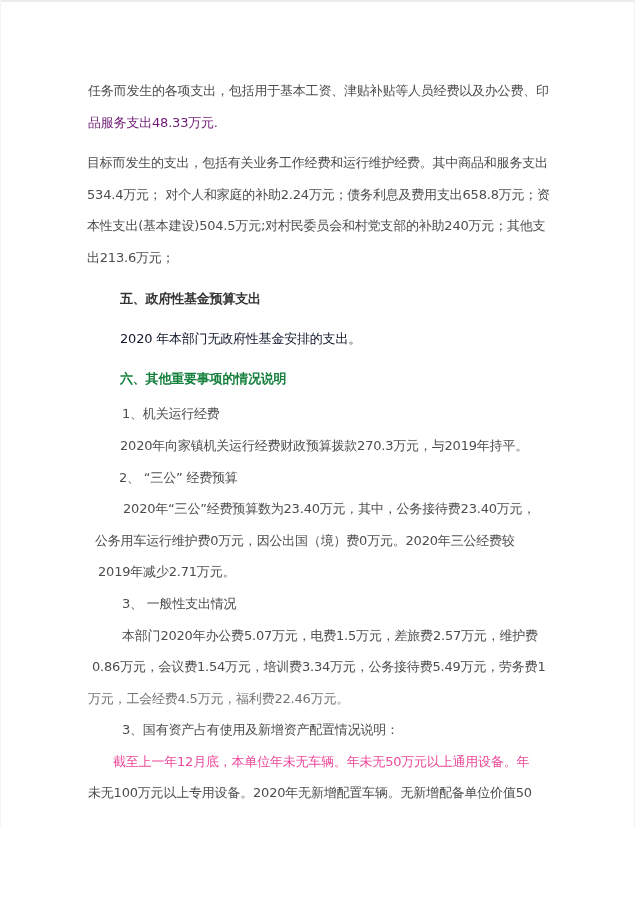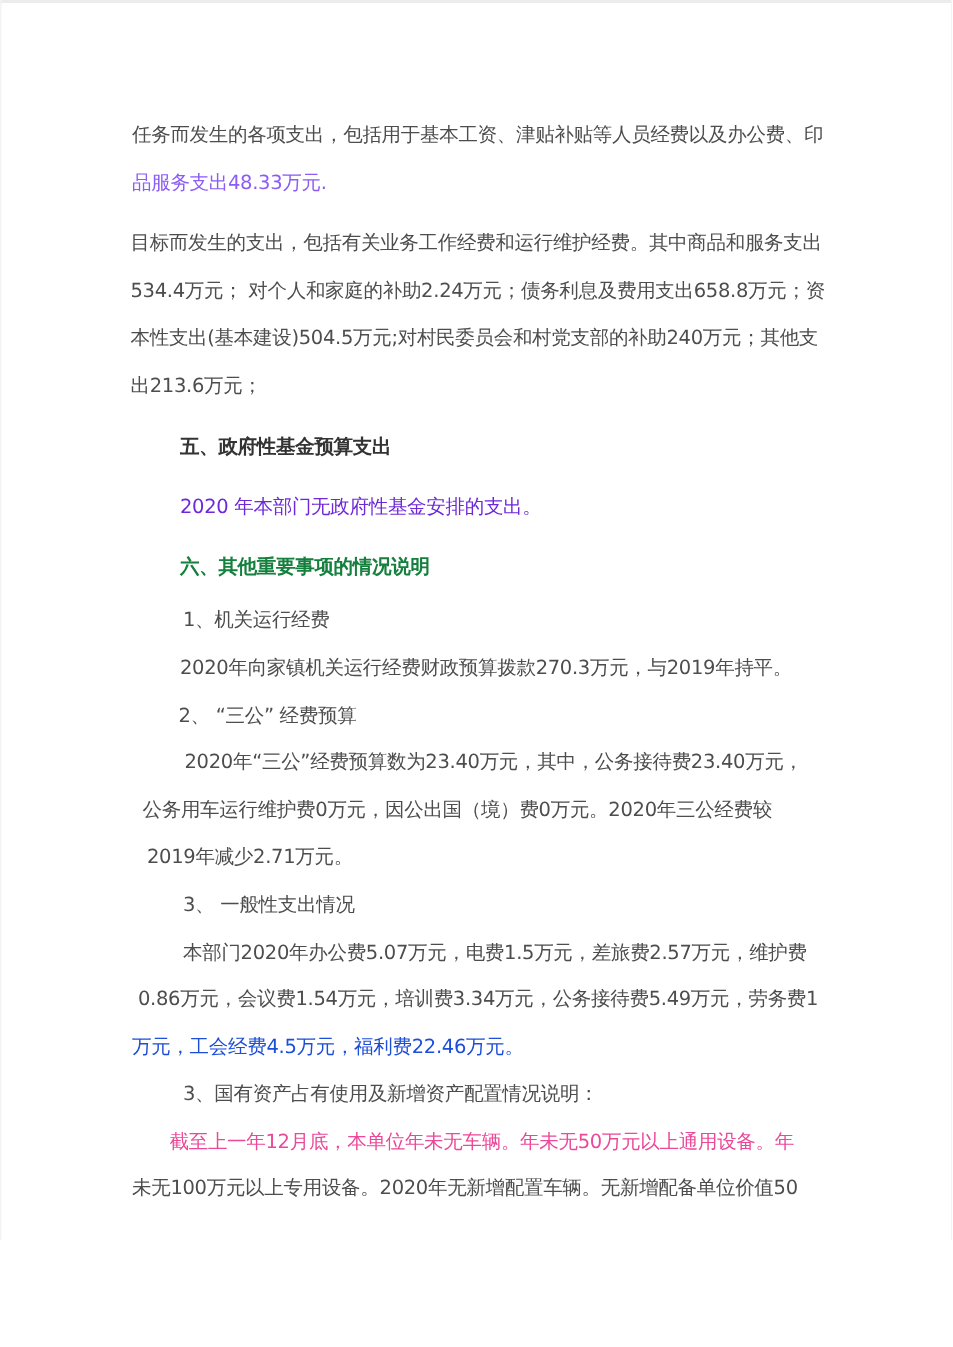--- a/index.html
+++ b/index.html
@@ -51,46 +51,46 @@
 </head>
 <body>
 
 <div class="page" style="background: rgb(255, 255, 255);">
   <div class="top-edge" style="background: rgb(236, 236, 236);"></div>
   <div class="side-edge left"></div>
   <div class="side-edge right"></div>
   <div class="content">
       <div class="block p" style="margin-top: 0px;">
         <div class="line" style="padding-left: 1px; color: rgb(77, 77, 77);">任务而发生的各项支出，包括用于基本工资、津贴补贴等人员经费以及办公费、印</div>
-        <div class="line" style="padding-left: 1px; color: #8b5cf6;">品服务支出48.33万元.</div>
+        <div class="line" style="padding-left: 1px; color: #701a75;">品服务支出48.33万元.</div>
       </div>
       <div class="block p" style="margin-top: 9px;">
         <div class="line" style="padding-left: 0px; color: rgb(77, 77, 77);">目标而发生的支出，包括有关业务工作经费和运行维护经费。其中商品和服务支出</div>
         <div class="line" style="padding-left: 0px; color: rgb(77, 77, 77);">534.4万元； 对个人和家庭的补助2.24万元；债务利息及费用支出658.8万元；资</div>
         <div class="line" style="padding-left: 0px; color: rgb(77, 77, 77);">本性支出(基本建设)504.5万元;对村民委员会和村党支部的补助240万元；其他支</div>
         <div class="line" style="padding-left: 0px; color: rgb(77, 77, 77);">出213.6万元；</div>
       </div>
       <div class="block h" style="margin-top: 9px;">
         <div class="line" style="padding-left: 33px; color: rgb(51, 51, 51);">五、政府性基金预算支出</div>
       </div>
       <div class="block p" style="margin-top: 9px;">
-        <div class="line" style="padding-left: 33px; color: #6d28d9;">2020 年本部门无政府性基金安排的支出。</div>
+        <div class="line" style="padding-left: 33px; color: #0f172a;">2020 年本部门无政府性基金安排的支出。</div>
       </div>
       <div class="block h" style="margin-top: 8px;">
         <div class="line" style="padding-left: 33px; color: #15803d;">六、其他重要事项的情况说明</div>
       </div>
       <div class="block p" style="margin-top: 4px;">
         <div class="line" style="padding-left: 35px; color: rgb(77, 77, 77);">1、机关运行经费</div>
         <div class="line" style="padding-left: 33px; color: rgb(77, 77, 77);">2020年向家镇机关运行经费财政预算拨款270.3万元，与2019年持平。</div>
         <div class="line" style="padding-left: 32px; color: rgb(77, 77, 77);">2、 “三公” 经费预算</div>
         <div class="line" style="padding-left: 36px; color: rgb(77, 77, 77);">2020年“三公”经费预算数为23.40万元，其中，公务接待费23.40万元，</div>
         <div class="line" style="padding-left: 8px; color: rgb(77, 77, 77);">公务用车运行维护费0万元，因公出国（境）费0万元。2020年三公经费较</div>
         <div class="line" style="padding-left: 11px; color: rgb(77, 77, 77);">2019年减少2.71万元。</div>
         <div class="line" style="padding-left: 35px; color: rgb(77, 77, 77);">3、 一般性支出情况</div>
         <div class="line" style="padding-left: 35px; color: rgb(77, 77, 77);">本部门2020年办公费5.07万元，电费1.5万元，差旅费2.57万元，维护费</div>
         <div class="line" style="padding-left: 5px; color: rgb(77, 77, 77);">0.86万元，会议费1.54万元，培训费3.34万元，公务接待费5.49万元，劳务费1</div>
-        <div class="line" style="padding-left: 1px; color: #1d4ed8;">万元，工会经费4.5万元，福利费22.46万元。</div>
+        <div class="line" style="padding-left: 1px; color: #737373;">万元，工会经费4.5万元，福利费22.46万元。</div>
         <div class="line" style="padding-left: 35px; color: rgb(77, 77, 77);">3、国有资产占有使用及新增资产配置情况说明：</div>
         <div class="line" style="padding-left: 26px; color: #ec4899;">截至上一年12月底，本单位年未无车辆。年未无50万元以上通用设备。年</div>
         <div class="line" style="padding-left: 1px; color: rgb(77, 77, 77);">未无100万元以上专用设备。2020年无新增配置车辆。无新增配备单位价值50</div>
       </div>
     </div>
 </div>
 
 </body></html>

